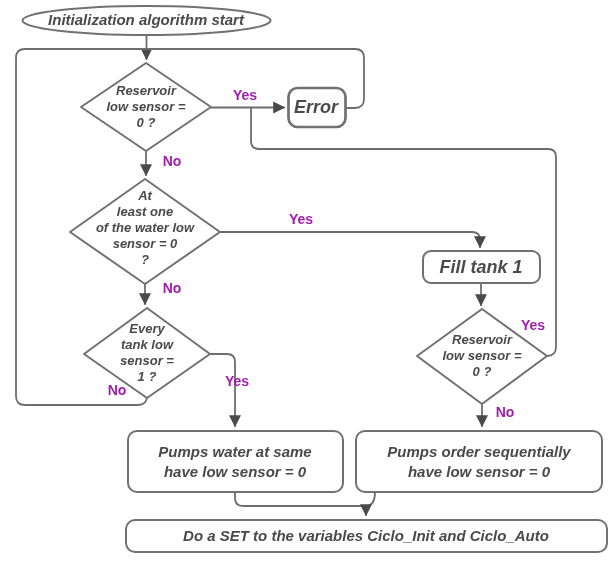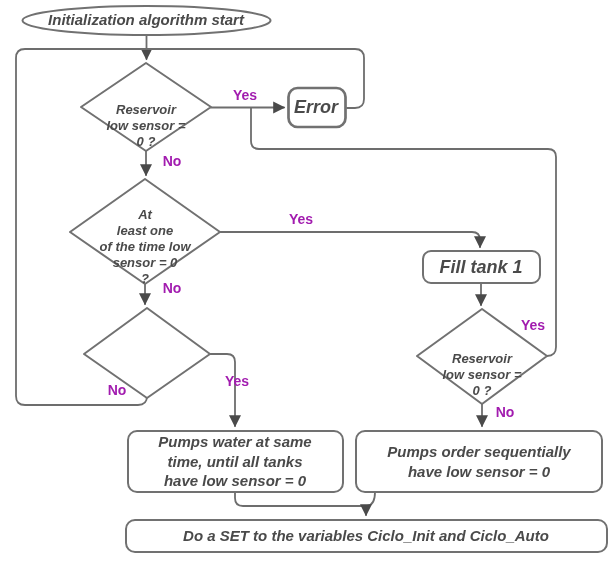--- a/index.html
+++ b/index.html
@@ -8,21 +8,21 @@
     font-family:"Liberation Sans",sans-serif;overflow:hidden;text-decoration:underline;
   }
   .stage svg{position:absolute;left:0;top:0;}
   .txt{
     position:absolute;transform:translate(-50%,-50%);
     text-align:center;white-space:nowrap;
     color:#4a4a4a;font-style:italic;font-weight:bold;
   }
   .fs15{font-size:15px;line-height:19.5px;}
   .fs14{font-size:18px;line-height:17px;}
-  .fs13{font-size:13px;line-height:16px;margin-top:19px;}
+  .fs13{font-size:13px;line-height:16px;}
   .edge-label{
     position:absolute;transform:translate(-50%,-50%);
     color:#a21caf;font-weight:bold;font-style:normal;font-size:14px;
     white-space:nowrap;
   }
 </style>
 </head>
 <body>
 
 <div class="stage">
@@ -70,37 +70,42 @@
     <div>Reservoir</div>
     <div>low sensor =</div>
     <div>0 ?</div>
   </div>
 
   <div class="txt fs14" style="left:316px;top:107px">Error</div>
 
   <div class="txt fs13" style="left:145px;top:228px">
     <div>At</div>
     <div>least one</div>
-    <div>of the time low</div>
+    <div>of the water low</div>
     <div>sensor = 0</div>
     <div>?</div>
   </div>
 
   <div class="txt fs14" style="left:481px;top:267px">Fill tank 1</div>
 
+  <div class="txt fs13" style="left:147px;top:353px">
+    <div>Every</div>
+    <div>tank low</div>
+    <div>sensor =</div>
+    <div>1 ?</div>
+  </div>
 
   <div class="txt fs13" style="left:482px;top:356px">
     <div>Reservoir</div>
     <div>low sensor =</div>
     <div>0 ?</div>
   </div>
 
   <div class="txt fs15" style="left:235px;top:461px">
     <div>Pumps water at same</div>
-    <div>time, until all tanks</div>
     <div>have low sensor = 0</div>
   </div>
 
   <div class="txt fs15" style="left:479px;top:461px">
     <div>Pumps order sequentially</div>
     <div>have low sensor = 0</div>
   </div>
 
   <div class="txt fs15" style="left:366px;top:536px">Do a SET to the variables Ciclo_Init and Ciclo_Auto</div>
 

